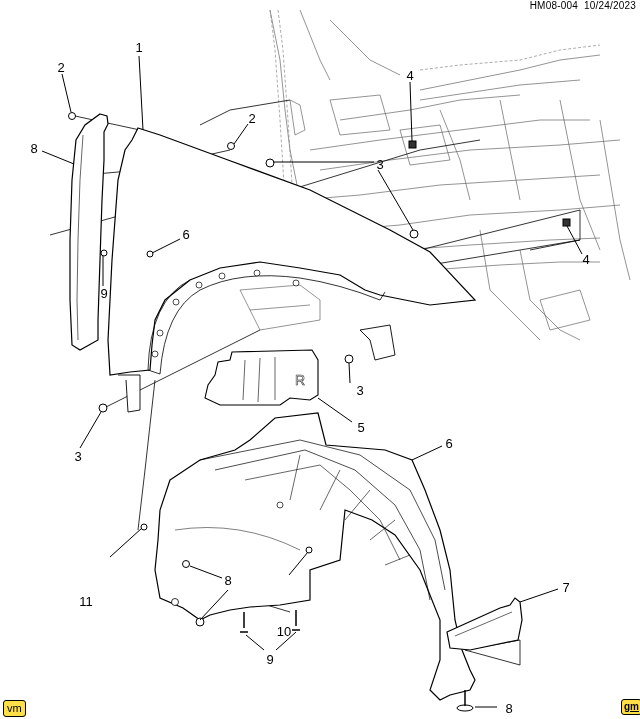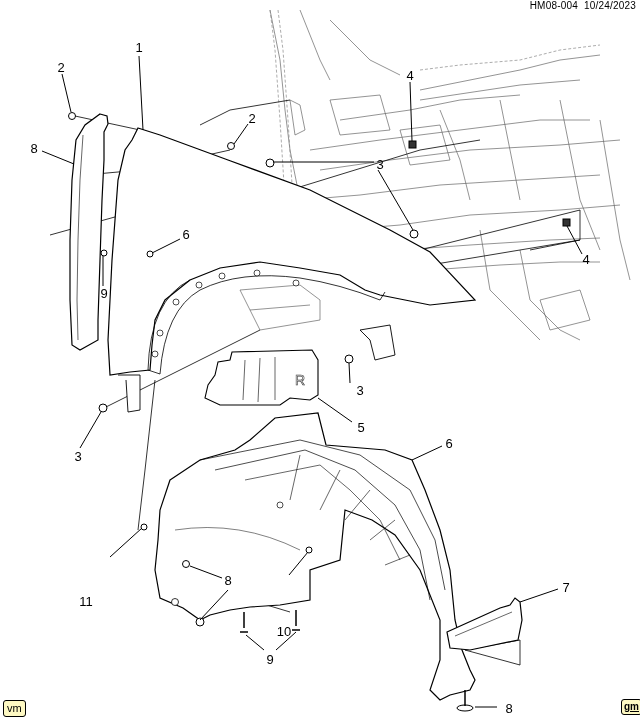--- a/index.html
+++ b/index.html
@@ -1,20 +1,20 @@
 <!DOCTYPE html>
 <html><head>
 <meta charset="utf-8">
 <style>
   html, body { margin: 0; padding: 0; background: #ffffff; }
   body { width: 640px; height: 719px; position: relative; overflow: hidden; font-family: "Liberation Sans", sans-serif; }
   .header-id { position: absolute; top: 0px; right: 4px; font-size: 10px; color: #000; letter-spacing: 0.2px; white-space: pre; }
   svg.diagram { position: absolute; left: 0; top: 0; width: 640px; height: 719px; }
   .callout { position: absolute; font-size: 13px; color: #000; line-height: 1; transform: translate(-50%, -50%); }
-  .badge { position: absolute; border: 1.5px solid #000; border-radius: 3px; font-size: 11px; line-height: 1; padding: 2px 3px; background: #fef9c3; }
+  .badge { position: absolute; border: 1.5px solid #000; border-radius: 3px; font-size: 11px; line-height: 1; padding: 2px 3px; background: #fde047; }
   .badge-vm { left: 3px; top: 700px; }
   .badge-gm { left: 621px; top: 699px; font-weight: bold; font-size: 10px; padding: 2px 2px; text-decoration: underline; }
 </style>
 </head>
 <body>
 
 <div class="header-id">HM08-004  10/24/2023</div>
 
 <svg class="diagram" viewBox="0 0 640 719" xmlns="http://www.w3.org/2000/svg">
 

